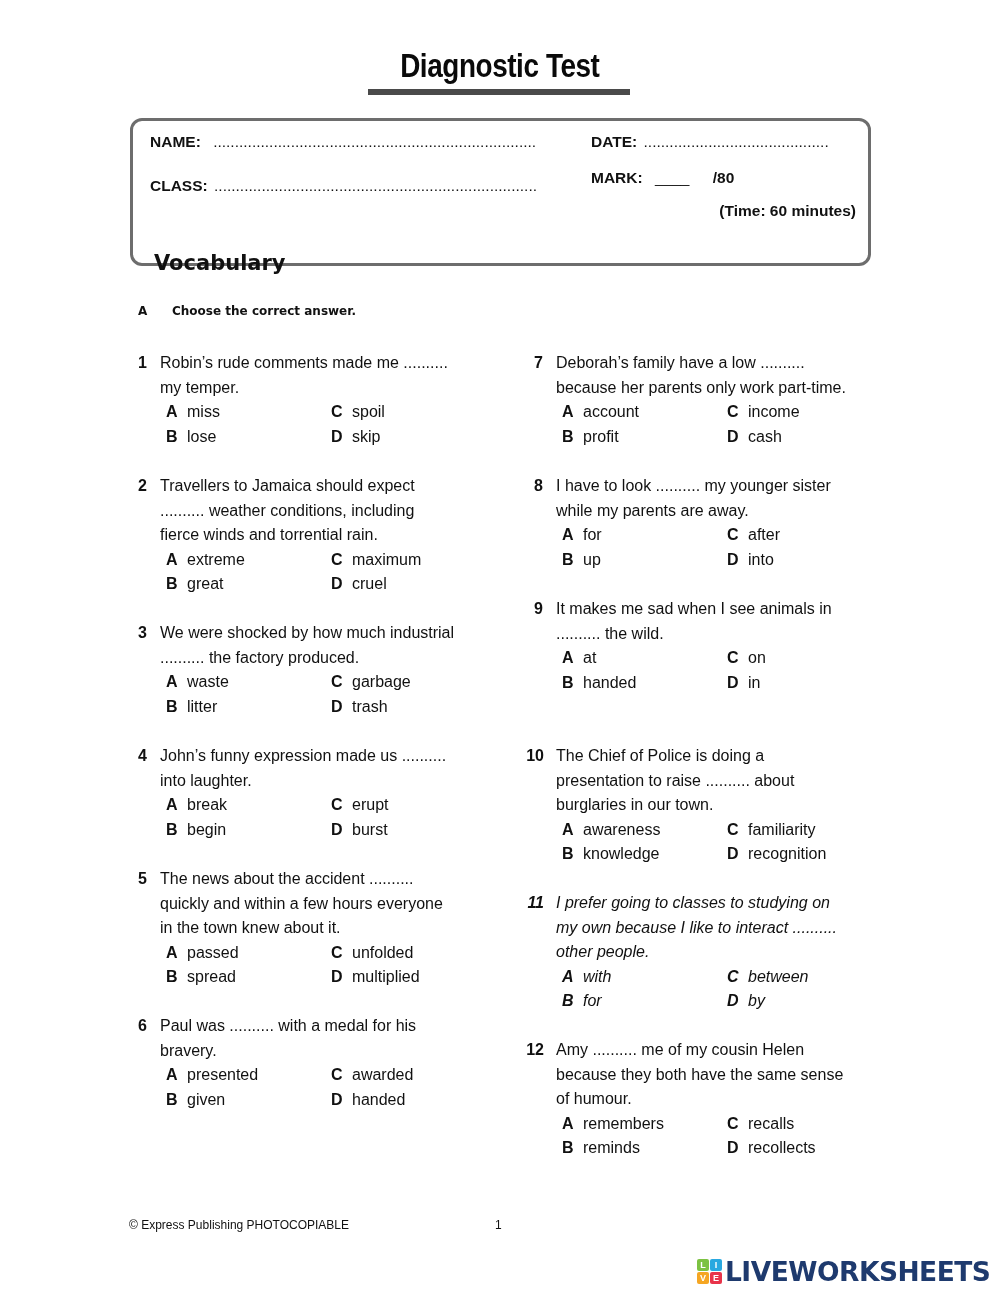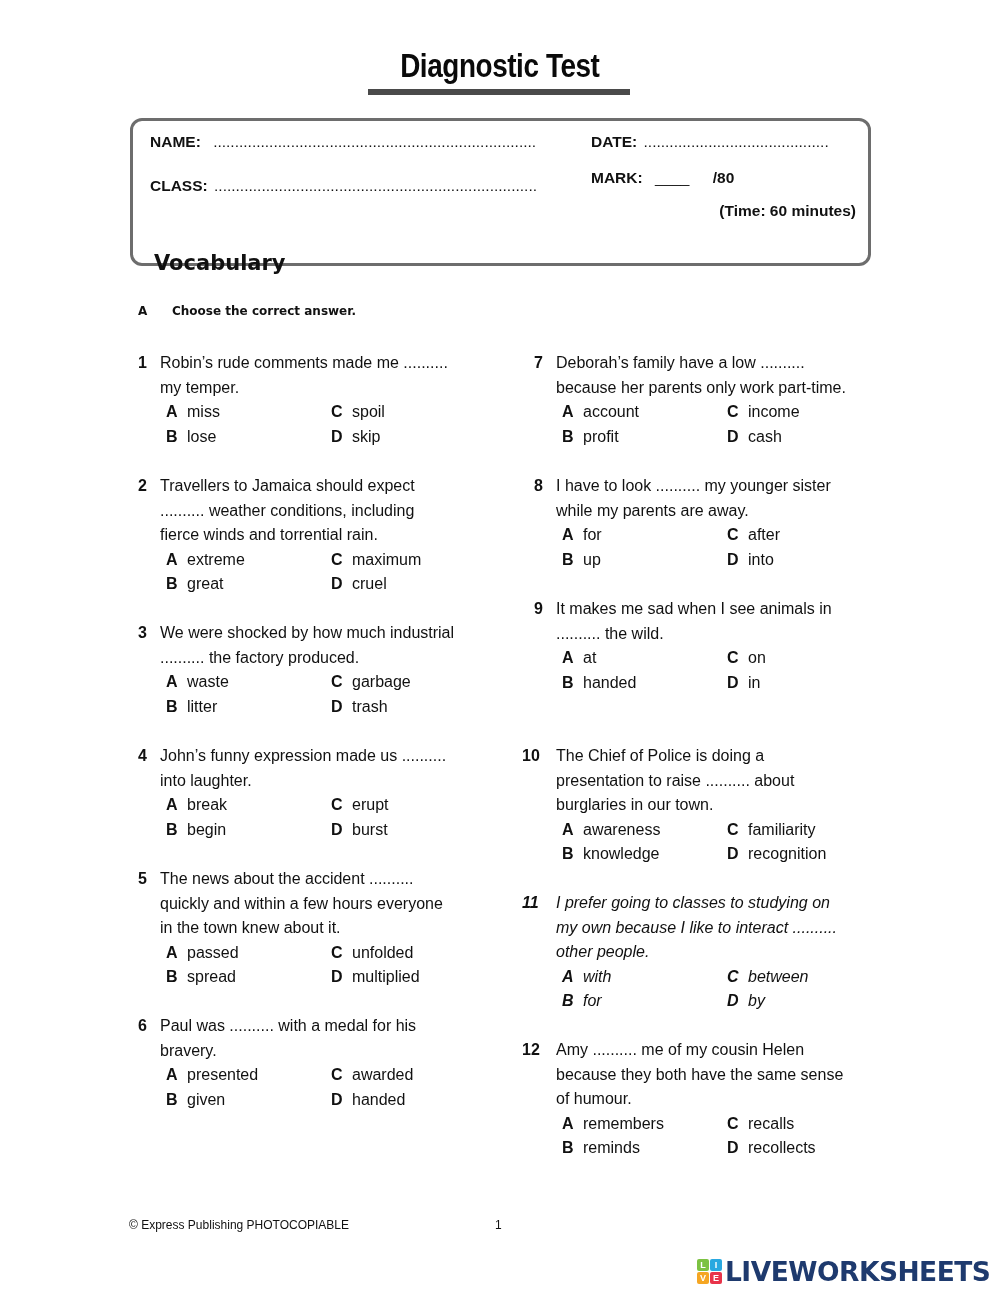--- a/index.html
+++ b/index.html
@@ -21,21 +21,21 @@
     .info-row { position: absolute; font-size: 15.5px; font-weight: bold; white-space: nowrap; }
     .info-label { font-weight: bold; }
     .dots { font-weight: normal; letter-spacing: 0; }
 
     .section-title { position: absolute; left: 130px; top: 251px; font-size: 21px; font-weight: bold; font-family: "DejaVu Sans", sans-serif; margin-left: 24px; }
     .instruction { position: absolute; left: 138px; top: 304px; font-size: 12px; font-weight: bold; font-family: "DejaVu Sans", sans-serif; }
     .instruction .letter { display: inline-block; width: 34px; }
 
     .question { position: absolute; width: 340px; font-size: 16px; line-height: 24.5px; }
     .q-num { position: absolute; left: 0; top: 0; font-weight: bold; width: 22px; text-align: left; }
-    .q-num.wide { left: -12px; }
+    .q-num.wide { left: -12px; text-align: right; }
     .q-text { margin-left: 22px; }
     .options { margin-left: 28px; display: grid; grid-template-columns: 165px 170px; }
     .opt-letter { font-weight: bold; display: inline-block; width: 21px; }
 
     .footer-left { position: absolute; left: 129px; top: 1218px; font-size: 12px; }
     .footer-page { position: absolute; left: 495px; top: 1218px; font-size: 12px; }
 
     .logo { position: absolute; left: 697px; top: 1256px; height: 30px; display: flex; align-items: center; }
     .logo-icon { display: grid; grid-template-columns: 12px 12px; grid-template-rows: 12px 12px; gap: 1px; margin-right: 3px; }
     .logo-icon span { display: flex; align-items: center; justify-content: center; color: #fff; font-size: 9px; font-weight: bold; border-radius: 2px; }

